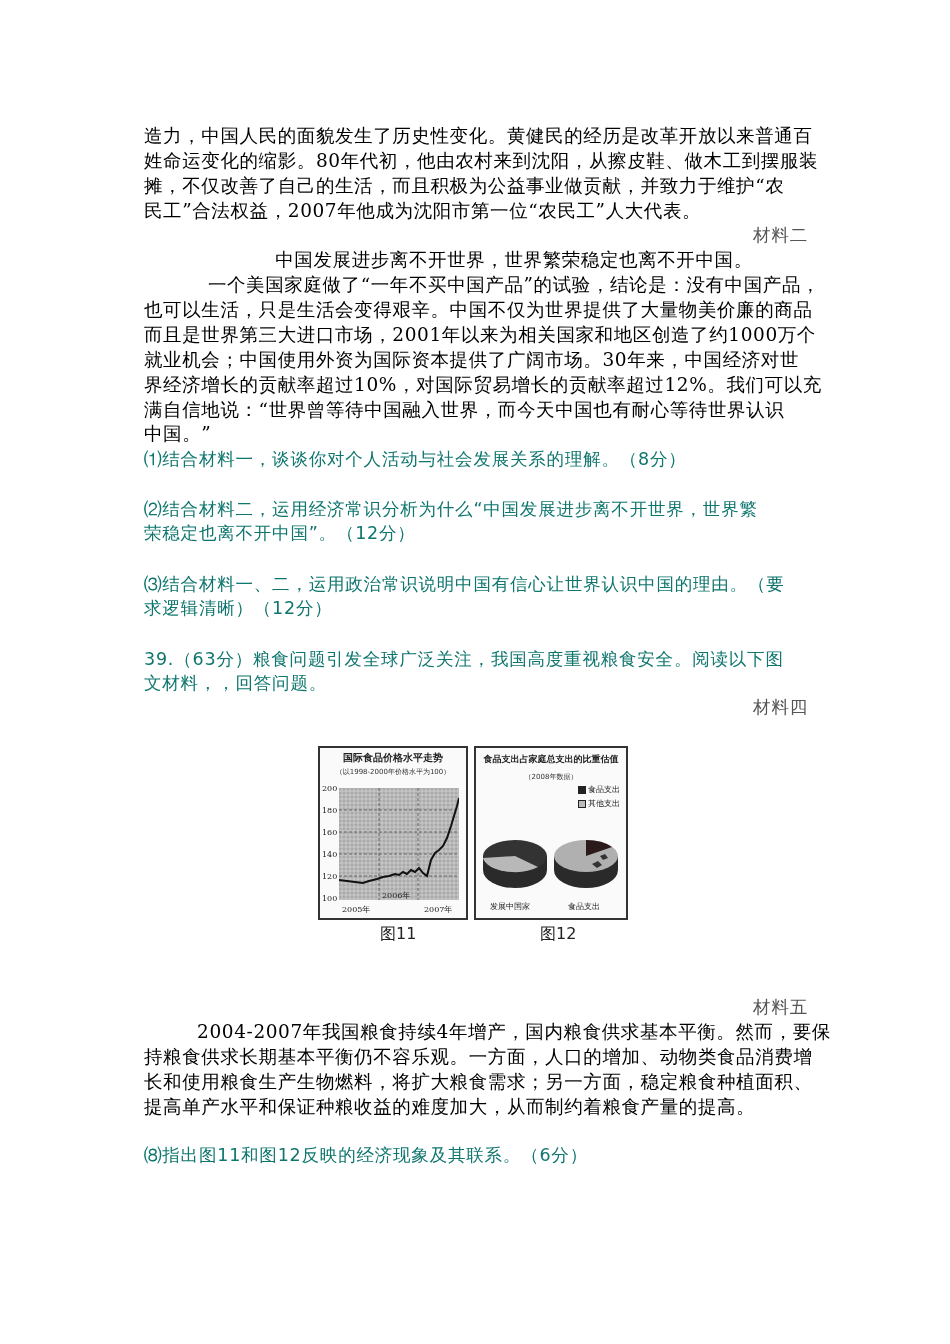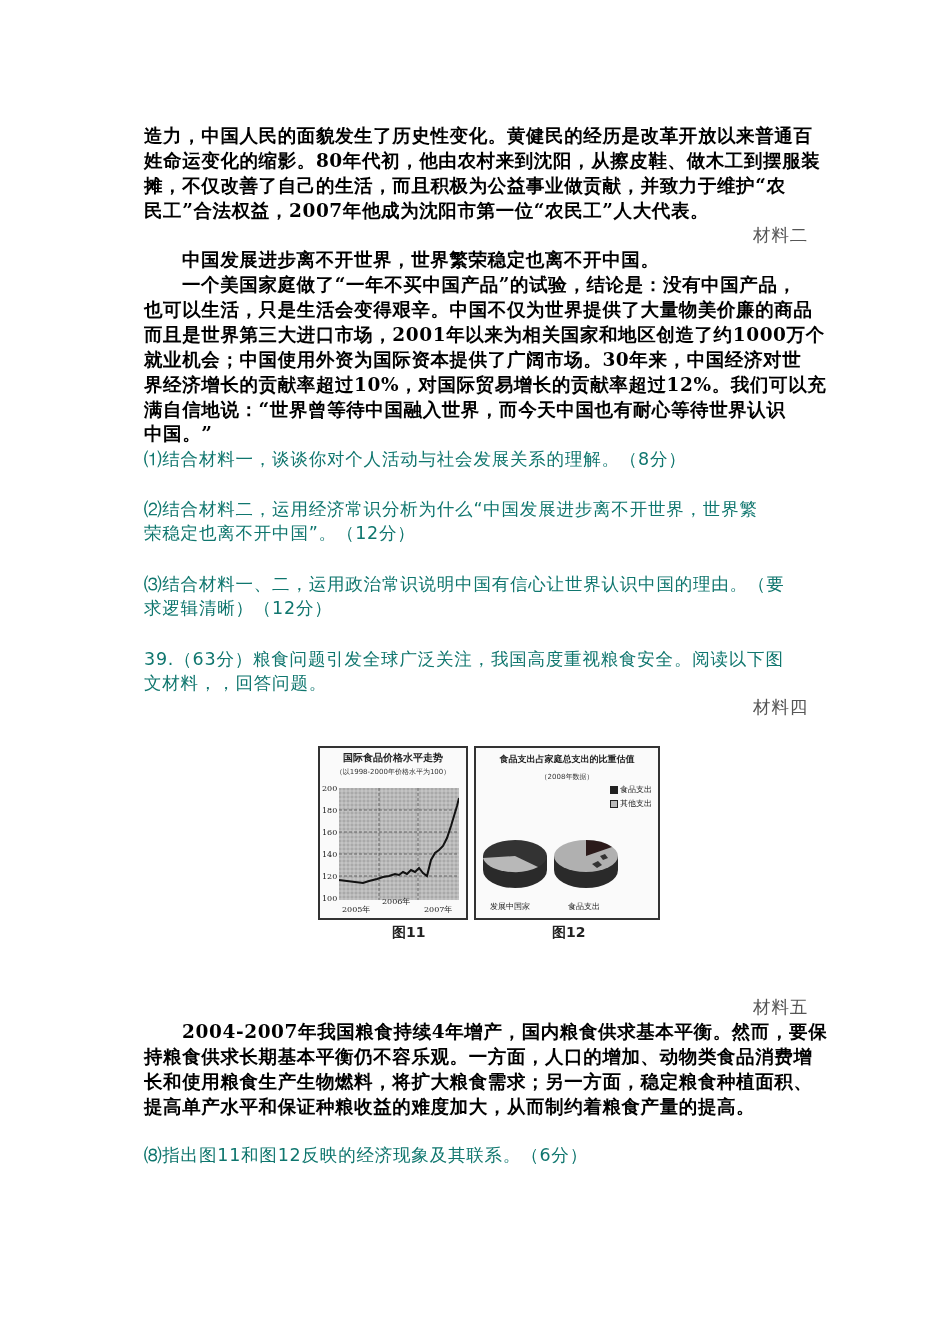--- a/index.html
+++ b/index.html
@@ -1,32 +1,32 @@
 <!DOCTYPE html>
 <html><head>
 <meta charset="utf-8">
 <style>
   html, body { margin:0; padding:0; background:#ffffff; }
   body { width:950px; height:1344px; position:relative; overflow:hidden;
          font-family:"DejaVu Serif", "Liberation Serif", serif; color:#111; }
   .line { position:absolute; left:144px; width:664px; white-space:nowrap;
           font-size:18.5px; line-height:24px; letter-spacing:0.6px; }
-  .bold { font-weight:bold; font-family:"DejaVu Serif", serif; color:#000; }
+  .bold { font-weight:normal; font-family:"DejaVu Serif", serif; color:#000; }
   .plain { font-family:"DejaVu Sans", "Liberation Sans", sans-serif; font-weight:normal; color:#0f766e; font-size:17.5px; letter-spacing:0.8px; }
   .label { color:#555;text-align:right; }
-  .indent { padding-left:38px; }
+  .indent { padding-left:38px;text-align:center; }
   .fig { position:absolute; left:318px; top:746px; width:342px; height:200px; }
   .panel { position:absolute; top:0; height:170px; border:2px solid #333; background:#fafafa; }
   .panel.p1 { left:0; width:146px; }
-  .panel.p2 { left:156px; width:150px;padding-left:32px; }
+  .panel.p2 { left:156px; width:150px; }
   .ptitle { position:absolute; left:0; right:0; text-align:center; font-size:10px; font-weight:bold; color:#222; font-family:"DejaVu Sans", sans-serif; letter-spacing:0; }
   .psub { position:absolute; left:0; right:0; text-align:center; font-size:7px; color:#333; font-family:"DejaVu Sans", sans-serif; }
   .ytick { position:absolute; left:2px; font-size:8px; color:#222; font-family:"DejaVu Serif", serif; }
   .xtick { position:absolute; font-size:8px; color:#222; font-family:"DejaVu Serif", serif; }
-  .caption { position:absolute; top:178px; font-size:14px; font-weight:bold; color:#222; font-family:"DejaVu Sans", sans-serif;margin-left:12px; }
+  .caption { position:absolute; top:178px; font-size:16px; font-weight:normal; color:#222; font-family:"DejaVu Sans", sans-serif; }
   .legend { position:absolute; right:6px; font-size:8px; color:#222; font-family:"DejaVu Sans", sans-serif;text-align:center; }
   .legend .sw { display:inline-block; width:6px; height:6px; margin-right:2px; vertical-align:middle; border:1px solid #222; }
   .pct { position:absolute; font-size:9px; font-weight:bold; color:#222; font-family:"DejaVu Serif", serif;margin-top:30px; }
   .pielabel { position:absolute; font-size:8px; color:#222; font-family:"DejaVu Sans", sans-serif; }
 </style>
 </head>
 <body>
 
 <div class="line bold" style="top:124px">造力，中国人民的面貌发生了历史性变化。黄健民的经历是改革开放以来普通百</div>
 <div class="line bold" style="top:149px">姓命运变化的缩影。80年代初，他由农村来到沈阳，从擦皮鞋、做木工到摆服装</div>
@@ -77,21 +77,21 @@
         <line x1="0" y1="22" x2="120" y2="22"></line>
         <line x1="0" y1="44" x2="120" y2="44"></line>
         <line x1="0" y1="66" x2="120" y2="66"></line>
         <line x1="0" y1="88" x2="120" y2="88"></line>
         <line x1="40" y1="0" x2="40" y2="112"></line>
         <line x1="79" y1="0" x2="79" y2="112"></line>
       </g>
       <polyline fill="none" stroke="#111" stroke-width="2" points="0,92 8,93 16,94 24,95 30,93 38,91 44,89 50,88 56,86 60,87 64,84 68,86 72,82 76,84 80,80 84,85 88,88 92,72 96,65 100,62 104,58 108,50 112,38 115,28 118,18 120,10"></polyline>
     </svg>
     <div class="xtick" style="top:156px; left:22px">2005年</div>
-    <div class="xtick" style="top:148px; left:62px">2006年</div>
+    <div class="xtick" style="top:142px; left:62px">2006年</div>
     <div class="xtick" style="top:156px; left:104px">2007年</div>
   </div>
   <div class="caption" style="left:62px">图11</div>
 
   <div class="panel p2">
     <div class="ptitle" style="top:5px; font-size:9px">食品支出占家庭总支出的比重估值</div>
     <div class="psub" style="top:24px">（2008年数据）</div>
     <div class="legend" style="top:36px">
       <span class="sw" style="background:#222"></span><span>食品支出</span>
     </div>

